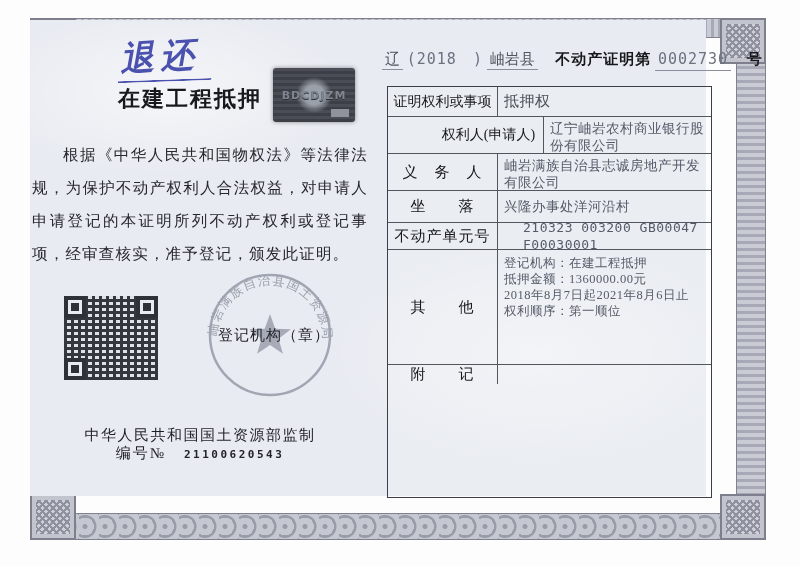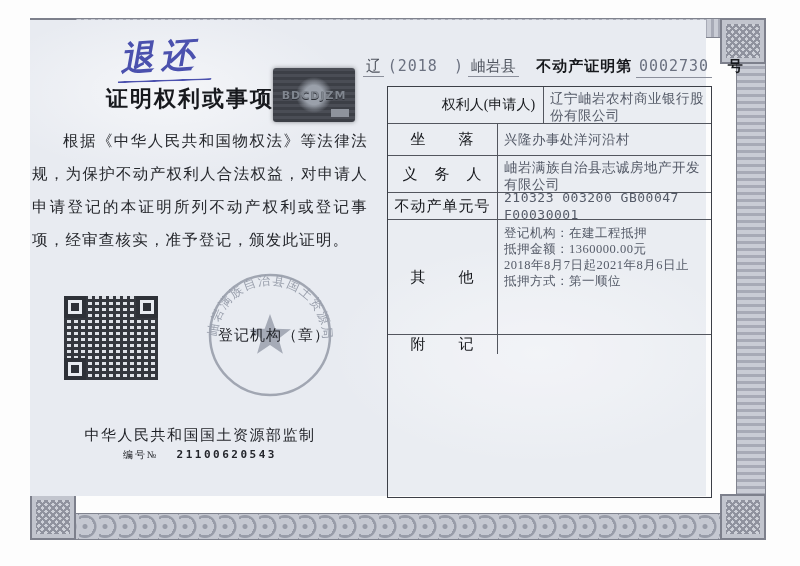--- a/index.html
+++ b/index.html
@@ -42,59 +42,59 @@
   .title{position:absolute;left:60px;top:64px;width:200px;text-align:center;
     font-size:22px;font-weight:bold;color:#17191d;letter-spacing:2px;}
   .holo{position:absolute;left:243px;top:48px;width:82px;height:54px;border-radius:3px;
     background:
       radial-gradient(circle 24px at 50% 50%,#9aa0aa 0 40%,rgba(0,0,0,0) 75%),
       repeating-linear-gradient(0deg,#3c3f46 0 3px,#4a4d55 3px 6px);
     box-shadow:0 0 4px rgba(40,42,48,.5);display:flex;align-items:center;justify-content:center;}
   .holo .holo-txt{font-family:"DejaVu Sans",sans-serif;font-weight:bold;font-size:11px;
     color:#80868f;letter-spacing:1px;text-shadow:0 1px 0 #2e3138;}
   .holo:after{content:"";position:absolute;right:6px;bottom:5px;width:18px;height:8px;background:#8e939c;}
-  .preamble{position:absolute;left:2px;top:104px;width:336px;
+  .preamble{position:absolute;left:2px;top:118px;width:336px;
     font-size:15.5px;line-height:33px;color:#26282d;letter-spacing:1.2px;
     text-align:justify;text-indent:2em;}
   
   .qr{position:absolute;left:34px;top:276px;width:94px;height:84px;
     background:
       repeating-linear-gradient(90deg,#34373e 0 3px,rgba(0,0,0,0) 3px 7px),
       repeating-linear-gradient(0deg,#34373e 0 3px,rgba(0,0,0,0) 3px 6px),#dfe2e8;}
   .qr .f{position:absolute;width:14px;height:14px;border:4px solid #2e3138;background:#e8ebf1;}
   .qr .f:after{content:"";position:absolute;left:3px;top:3px;width:8px;height:8px;background:#2e3138;}
   .qr .f.tl{left:0;top:0;} .qr .f.tr{right:0;top:0;} .qr .f.bl{left:0;bottom:0;}
   
   .seal{position:absolute;left:175px;top:250px;width:130px;height:130px;opacity:.85;}
   .issuer{position:absolute;left:188px;top:306px;font-size:15px;color:#23252b;letter-spacing:1px;}
   .issue-date{position:absolute;left:148px;top:340px;font-size:15px;color:#23252b;letter-spacing:2px;}
   .issue-date .num{font-family:"DejaVu Sans Mono",monospace;color:#6a7080;letter-spacing:1px;}
   .producer{position:absolute;left:0px;top:398px;width:340px;text-align:center;
     font-size:15px;color:#1d1f24;letter-spacing:1.5px;margin-top:8px;}
   .serial{position:absolute;left:0px;top:424px;width:340px;text-align:center;color:#1d1f24;}
-  .serial .lbl{font-size:10px;letter-spacing:2px;}
+  .serial .lbl{font-size:15px;letter-spacing:2px;}
   .serial .num{font-family:"DejaVu Sans Mono",monospace;font-weight:bold;font-size:11px;
     letter-spacing:2.5px;color:#23252b;}
   
-  .rheader{position:absolute;left:333px;top:30px;width:324px;font-size:15px;color:#16181c;white-space:nowrap;margin-top:7px;}
+  .rheader{position:absolute;left:352px;top:30px;width:324px;font-size:15px;color:#16181c;white-space:nowrap;}
   .rheader .kai{color:#50555f;}
   .rheader .u{border-bottom:1px solid #8b8f9b;padding:0 3px 2px 3px;}
   .rheader .num{font-family:"DejaVu Sans Mono",monospace;color:#6b7180;letter-spacing:1px;}
   .rheader .b{font-weight:bold;letter-spacing:1px;}
   .ctable{position:absolute;left:357px;top:66px;width:325px;height:412px;
     border:1.5px solid #3c3f47;box-sizing:border-box;background:rgba(255,255,255,.12);}
   .trow{display:flex;border-bottom:1px solid #53565e;box-sizing:border-box;}
   .trow:last-child{border-bottom:none;}
   .tlabel{width:110px;flex:0 0 110px;border-right:1px solid #53565e;box-sizing:border-box;
     display:flex;align-items:center;justify-content:center;text-align:center;
     font-size:15px;color:#16181c;letter-spacing:1px;}
   .tvalue{flex:1;padding:3px 6px;box-sizing:border-box;display:flex;flex-direction:column;
     justify-content:flex-start;font-size:13.5px;color:#555b68;line-height:17px;letter-spacing:.5px;}
   .r1{height:30px;} .r2{height:37px;} .r3{height:37px;} .r4{height:32px;}
-  .r5{height:27px;} .r6{height:115px;} .r7{flex:1;}
+  .r5{height:27px;gap:19px;} .r6{height:115px;} .r7{flex:1;}
   .r1 .tlabel{font-size:14px;letter-spacing:0;}
   .r2 .tlabel{font-size:14px;letter-spacing:0;margin-left:46px;}
   .r1 .tvalue{justify-content:center;font-size:15px;color:#4b5058;}
   .r4 .tvalue{justify-content:center;}
   .r5 .tvalue{justify-content:center;font-family:"DejaVu Sans Mono",monospace;font-size:13px;}
   .r6 .tvalue{font-size:12.5px;line-height:16px;padding-top:5px;}
 </style>
 </head>
 <body>
 
@@ -105,21 +105,21 @@
   <div class="band right"></div>
   <div class="corner tl"></div>
   <div class="corner tr"></div>
   <div class="corner bl"></div>
   <div class="corner br"></div>
 </div>
 
 <div class="paper">
 
   <div class="return-note">退还</div>
-  <div class="title">证明权利或事项</div>
+  <div class="title">在建工程抵押</div>
   <div class="holo">
     <span class="holo-txt">BDCDJZM</span>
   </div>
   <div class="preamble">根据《中华人民共和国物权法》等法律法规，为保护不动产权利人合法权益，对申请人申请登记的本证明所列不动产权利或登记事项，经审查核实，准予登记，颁发此证明。</div>
 
   <div class="qr">
     <div class="f tl"></div>
     <div class="f tr"></div>
     <div class="f bl"></div>
   </div>
@@ -149,43 +149,47 @@
     <span class="num">(2018　)</span>
     <span class="kai u">岫岩县</span>
     <span style="display:inline-block;width:10px;"></span>
     <span class="b">不动产证明第</span>
     <span class="num u">0002730</span>
     <span style="display:inline-block;width:8px;"></span>
     <span class="b">号</span>
   </div>
 
   <div class="ctable">
+    <div class="trow r1">
+      <div class="tlabel">证明权利或事项</div>
+      <div class="tvalue">抵押权</div>
+    </div>
     <div class="trow r2">
       <div class="tlabel">权利人(申请人)</div>
       <div class="tvalue">辽宁岫岩农村商业银行股份有限公司</div>
     </div>
+    <div class="trow r3">
+      <div class="tlabel">义　务　人</div>
+      <div class="tvalue">岫岩满族自治县志诚房地产开发有限公司</div>
+    </div>
     <div class="trow r4">
       <div class="tlabel">坐　　落</div>
       <div class="tvalue">兴隆办事处洋河沿村</div>
-    </div>
-    <div class="trow r3">
-      <div class="tlabel">义　务　人</div>
-      <div class="tvalue">岫岩满族自治县志诚房地产开发有限公司</div>
     </div>
     <div class="trow r5">
       <div class="tlabel">不动产单元号</div>
       <div class="tvalue">210323 003200 GB00047 F00030001</div>
     </div>
     <div class="trow r6">
       <div class="tlabel">其　　他</div>
       <div class="tvalue">
         <span>登记机构：在建工程抵押</span>
         <span>抵押金额：1360000.00元</span>
         <span>2018年8月7日起2021年8月6日止</span>
-        <span>抵押方式：第一顺位</span>
+        <span>权利顺序：第一顺位</span>
       </div>
     </div>
     <div class="trow r7">
       <div class="tlabel">附　　记</div>
       <div class="tvalue"></div>
     </div>
   </div>
 
 </div>
 

